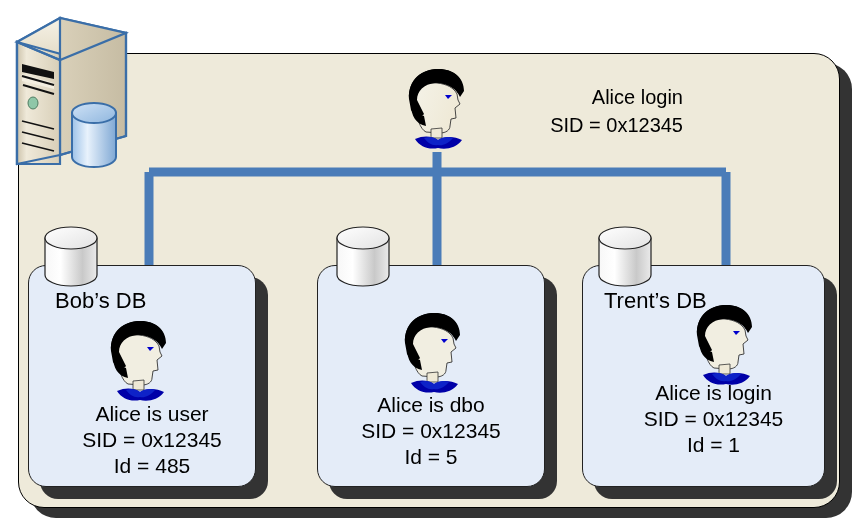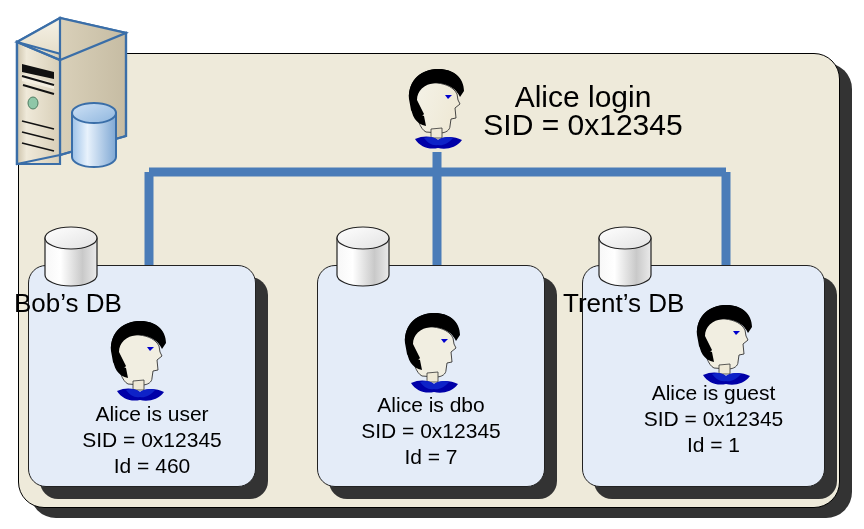--- a/index.html
+++ b/index.html
@@ -66,24 +66,25 @@
   }
   .db-box {
     position: absolute;
     background: #e4ecf8;
     border: 1px solid #222222;
     box-sizing: border-box;
     border-radius: 18px;
   }
   .db-label {
     position: absolute;
-    font-size: 26px;
+    font-size: 22px;
     color: #000000;
     white-space: nowrap;
     letter-spacing: 0px;
+    margin-left: 41px;
   }
   .db-text {
     position: absolute;
     text-align: center;
     font-size: 21px;
     line-height: 26px;
     color: #000000;
     white-space: nowrap;
   }
 
@@ -97,24 +98,24 @@
   
   .person {
     position: absolute;
     width: 72px;
     height: 86px;
   }
 
   
   .login-caption {
     position: absolute;
-    font-size: 30px;
+    font-size: 20px;
     line-height: 28px;
     color: #000000;
-    text-align: center;
+    text-align: right;
     white-space: nowrap;
   }
 </style>
 </head>
 <body>
 
 <div id="stage">
 
   <div class="outer-shadow"></div>
   <div class="outer-frame"></div>
@@ -248,21 +249,21 @@
       <path d="M9,38 C9,50 14,58 24,60 L22,50 C17,48 13,44 12,38 Z" fill="#000"></path>
       <path d="M43,29 L50,29 L46,33 Z" fill="#0000cc"></path>
       <path d="M29,63 L29,72 L40,72 L40,62 Z" fill="#efe9d6" stroke="#333" stroke-width="0.8"></path>
       <path d="M13,73 C22,69 30,70 36,74 C43,70 52,70 60,74 C54,82 44,84 36,82 C27,84 18,81 13,73 Z" fill="#0000a8"></path>
       <path d="M22,72 C28,70 32,71 36,74 C40,71 46,70 51,72 C46,78 40,80 36,79 C30,80 26,77 22,72 Z" fill="#0e22c8"></path>
     </svg>
   </div>
   <div class="db-text" style="left:28px; top:401px; width:248px;">
     <div>Alice is user</div>
     <div>SID = 0x12345</div>
-    <div>Id = 460</div>
+    <div>Id = 485</div>
   </div>
 
   <div class="db-shadow" style="left:329px; top:277px; width:228px; height:222px;"></div>
   <div class="db-box" style="left:317px; top:265px; width:228px; height:222px;"></div>
   <div class="cyl" style="left:334px; top:225px;">
     <svg width="58" height="66" viewBox="0 0 58 66">
       <path d="M3,13 L3,50 a26,11 0 0 0 52,0 L55,13 Z" fill="url(#cylG1)" stroke="#222" stroke-width="1.2"></path>
       <ellipse cx="29" cy="13" rx="26" ry="11" fill="url(#cylT1)" stroke="#222" stroke-width="1.2"></ellipse>
     </svg>
   </div>
@@ -274,21 +275,21 @@
       <path d="M9,38 C9,50 14,58 24,60 L22,50 C17,48 13,44 12,38 Z" fill="#000"></path>
       <path d="M43,29 L50,29 L46,33 Z" fill="#0000cc"></path>
       <path d="M29,63 L29,72 L40,72 L40,62 Z" fill="#efe9d6" stroke="#333" stroke-width="0.8"></path>
       <path d="M13,73 C22,69 30,70 36,74 C43,70 52,70 60,74 C54,82 44,84 36,82 C27,84 18,81 13,73 Z" fill="#0000a8"></path>
       <path d="M22,72 C28,70 32,71 36,74 C40,71 46,70 51,72 C46,78 40,80 36,79 C30,80 26,77 22,72 Z" fill="#0e22c8"></path>
     </svg>
   </div>
   <div class="db-text" style="left:317px; top:392px; width:228px;text-align:center;">
     <div>Alice is dbo</div>
     <div>SID = 0x12345</div>
-    <div>Id = 7</div>
+    <div>Id = 5</div>
   </div>
 
   <div class="db-shadow" style="left:594px; top:277px; width:243px; height:222px;"></div>
   <div class="db-box" style="left:582px; top:265px; width:243px; height:222px;"></div>
   <div class="cyl" style="left:596px; top:225px;">
     <svg width="58" height="66" viewBox="0 0 58 66">
       <path d="M3,13 L3,50 a26,11 0 0 0 52,0 L55,13 Z" fill="url(#cylG1)" stroke="#222" stroke-width="1.2"></path>
       <ellipse cx="29" cy="13" rx="26" ry="11" fill="url(#cylT1)" stroke="#222" stroke-width="1.2"></ellipse>
     </svg>
   </div>
@@ -299,18 +300,18 @@
       <path d="M14,30 C14,20 24,16 35,17 C45,18 52,22 55,28 L56,34 L58,38 L53,42 L54,52 L49,53 L48,60 C48,64 44,67 38,67 L24,66 C18,63 15,52 14,44 Z" fill="#f1eee1" stroke="#333" stroke-width="0.9"></path>
       <path d="M7,33 C6,14 20,3 36,3 C52,3 61,12 61,24 L56,27 C52,20 43,16 33,17 C22,18 15,25 15,34 L22,48 C19,52 12,50 9,44 Z" fill="#000"></path>
       <path d="M9,38 C9,50 14,58 24,60 L22,50 C17,48 13,44 12,38 Z" fill="#000"></path>
       <path d="M43,29 L50,29 L46,33 Z" fill="#0000cc"></path>
       <path d="M29,63 L29,72 L40,72 L40,62 Z" fill="#efe9d6" stroke="#333" stroke-width="0.8"></path>
       <path d="M13,73 C22,69 30,70 36,74 C43,70 52,70 60,74 C54,82 44,84 36,82 C27,84 18,81 13,73 Z" fill="#0000a8"></path>
       <path d="M22,72 C28,70 32,71 36,74 C40,71 46,70 51,72 C46,78 40,80 36,79 C30,80 26,77 22,72 Z" fill="#0e22c8"></path>
     </svg>
   </div>
   <div class="db-text" style="left:592px; top:380px; width:243px;">
-    <div>Alice is guest</div>
+    <div>Alice is login</div>
     <div>SID = 0x12345</div>
     <div>Id = 1</div>
   </div>
 
 </div>
 
 </body></html>

